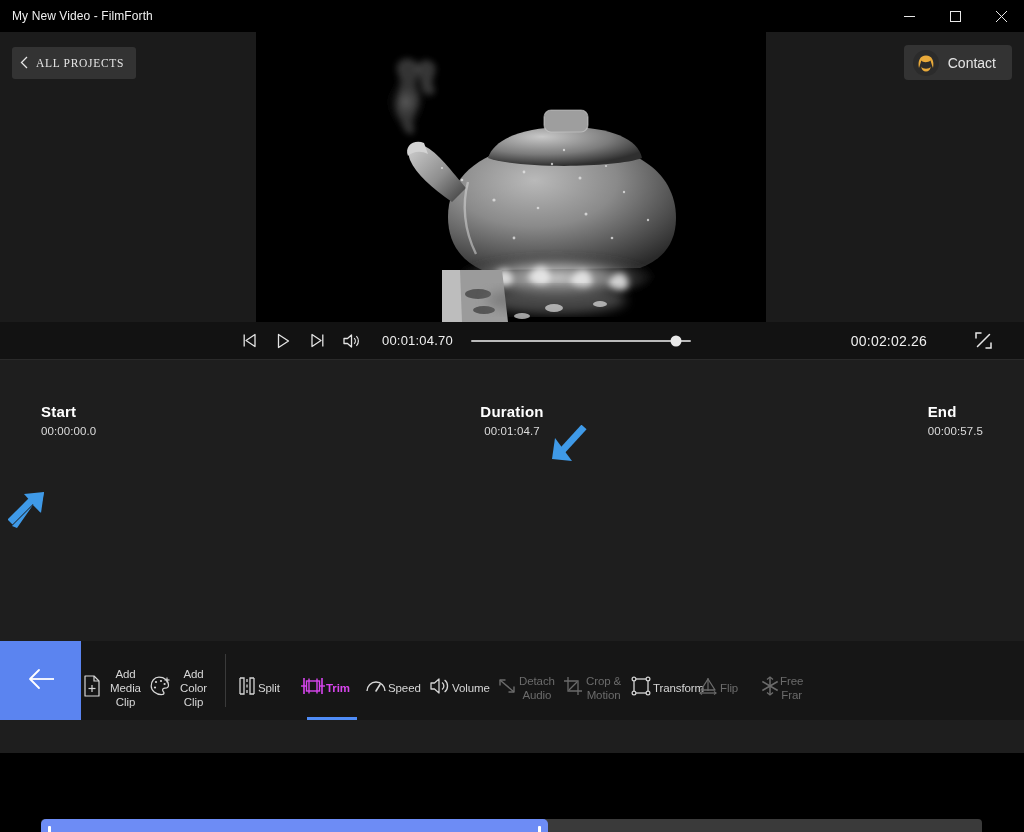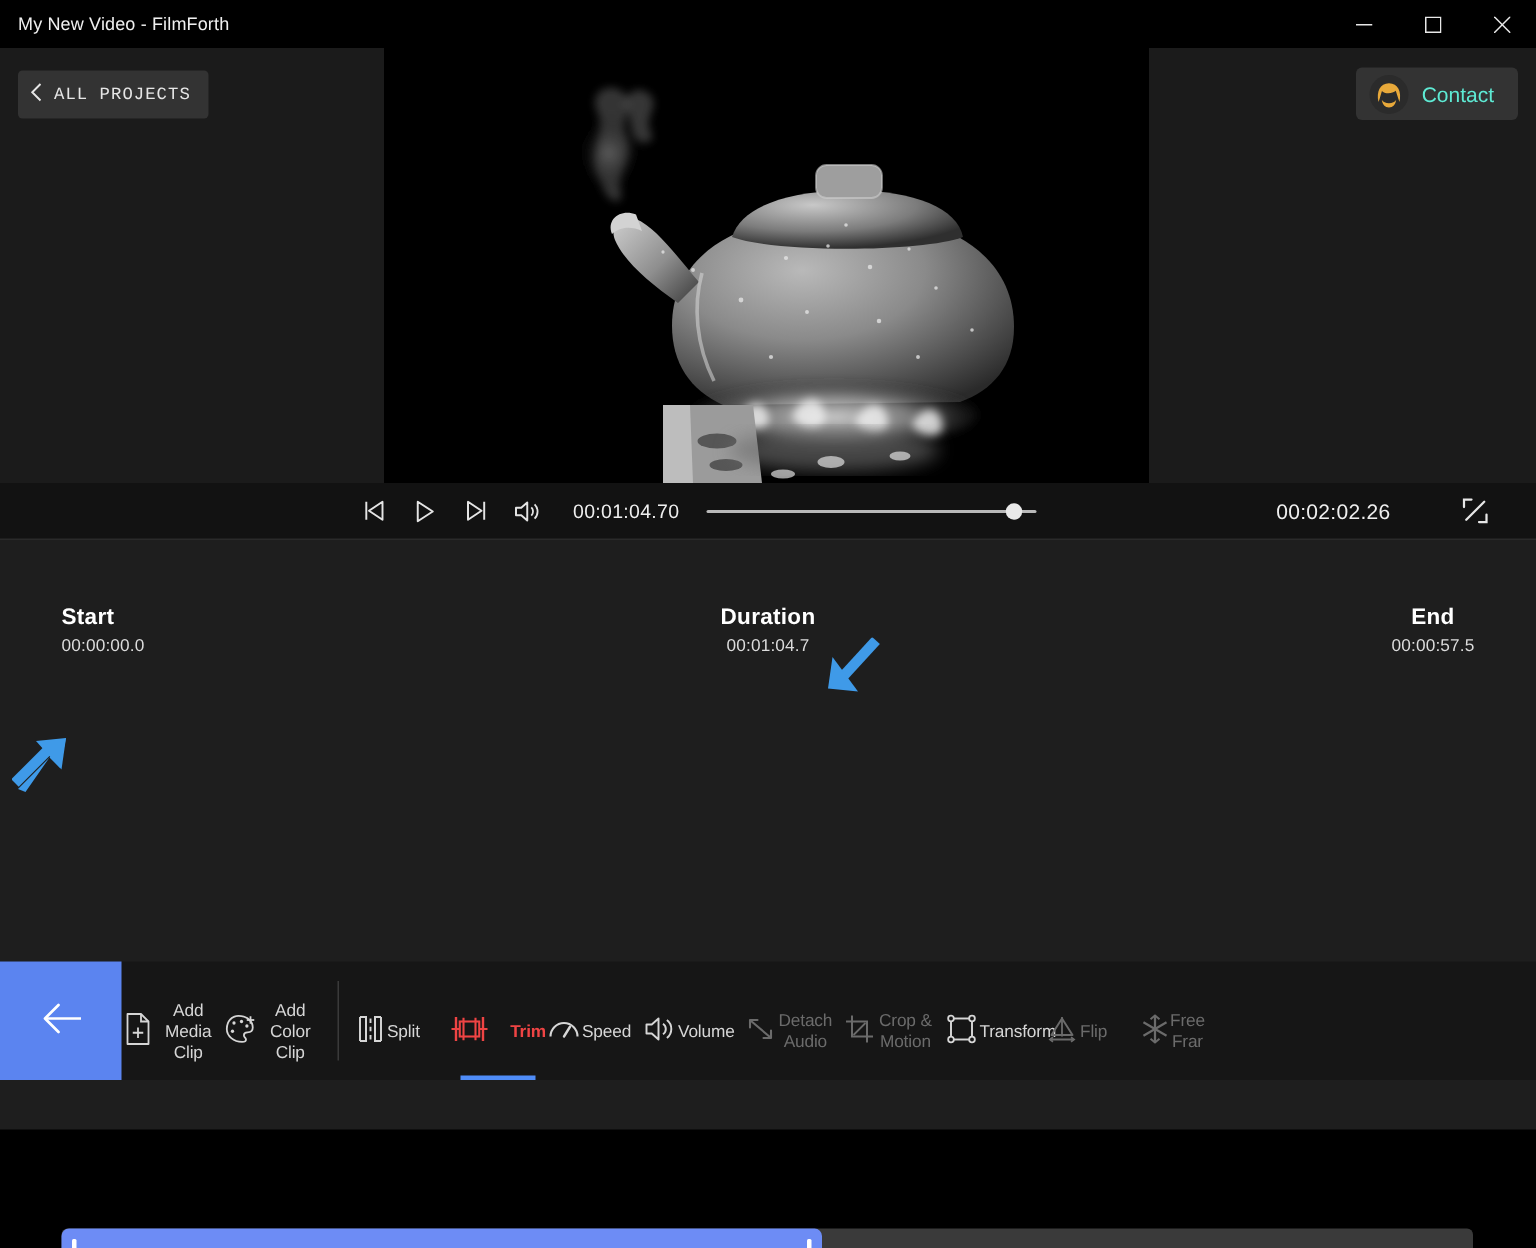--- a/index.html
+++ b/index.html
@@ -55,29 +55,29 @@
     background: #000;
   }
   .all-projects {
     position: absolute; top: 47px; left: 12px;
     height: 32px; padding: 0 12px 0 8px;
     background: #333333;
     border: none; border-radius: 3px;
     color: #e6e6e6; font-size: 11.5px;
     letter-spacing: .7px;
     display: flex; align-items: center; gap: 7px;
-    font-family: Liberation Mono, monospace;
+    font-family: Liberation Serif, serif;
     cursor: pointer;
   }
   .contact-btn {
     position: absolute; top: 45px; right: 12px;
     height: 35px; padding: 0 16px 0 9px;
     background: #333333;
     border: none; border-radius: 4px;
-    color: #5eead4; font-size: 14px;
+    color: #e5e5e5; font-size: 14px;
     display: flex; align-items: center; gap: 9px;
     font-family: "Liberation Sans", sans-serif;
     cursor: pointer;
   }
   .avatar {
     width: 26px; height: 26px; border-radius: 50%;
     background: #2b2b2b;
     display: flex; align-items: center; justify-content: center;
     flex: 0 0 auto;
   }
@@ -129,21 +129,21 @@
     width: 1024px; height: 393px;
     background: #1e1e1e;
   }
   .trim-labels {
     position: absolute; top: 43px; left: 41px; right: 41px;
     height: 42px;
   }
   .lbl-block { position: absolute; text-align: center; }
   .lbl-block.start { left: 0; text-align: left; }
   .lbl-block.duration { left: 50%; transform: translateX(-50%); }
-  .lbl-block.end { right: 0; text-align: center; }
+  .lbl-block.end { right: 0; text-align: left; }
   .lbl-title {
     font-size: 15px; font-weight: bold; color: #ffffff;
     letter-spacing: .2px;
   }
   .lbl-value {
     font-size: 11.5px; color: #dcdcdc; margin-top: 5px;
     letter-spacing: .1px;
   }
   .trim-track {
     position: absolute; top: 459px; left: 41px;
@@ -198,21 +198,21 @@
     background: none; border: none;
     font-family: "Liberation Sans", sans-serif;
   }
   .tool.wide { width: 67px; }
   .tool .ticon { height: 26px; display: flex; align-items: center; justify-content: center; }
   .tool .tlabel {
     margin-top: 4px; font-size: 11.5px; line-height: 14px;
     text-align: center; white-space: pre-line; letter-spacing: -.1px;
   }
   .tool.dim { color: #6b6b6b; }
-  .tool.active { color: #ef4444; justify-content: space-between; }
+  .tool.active { color: #d946ef; }
   .tool.active .tlabel { font-weight: bold; }
   .tool.active .underline {
     position: absolute; bottom: 0; left: 7px; right: 7px;
     height: 3px; background: #4f8cf7;
   }
   .tool.clipped { overflow: hidden; width: 58px; }
   .divider {
     width: 1px; height: 53px; margin: 13px 10px 0 10px;
     background: #3a3a3a; flex: 0 0 auto;
   }

